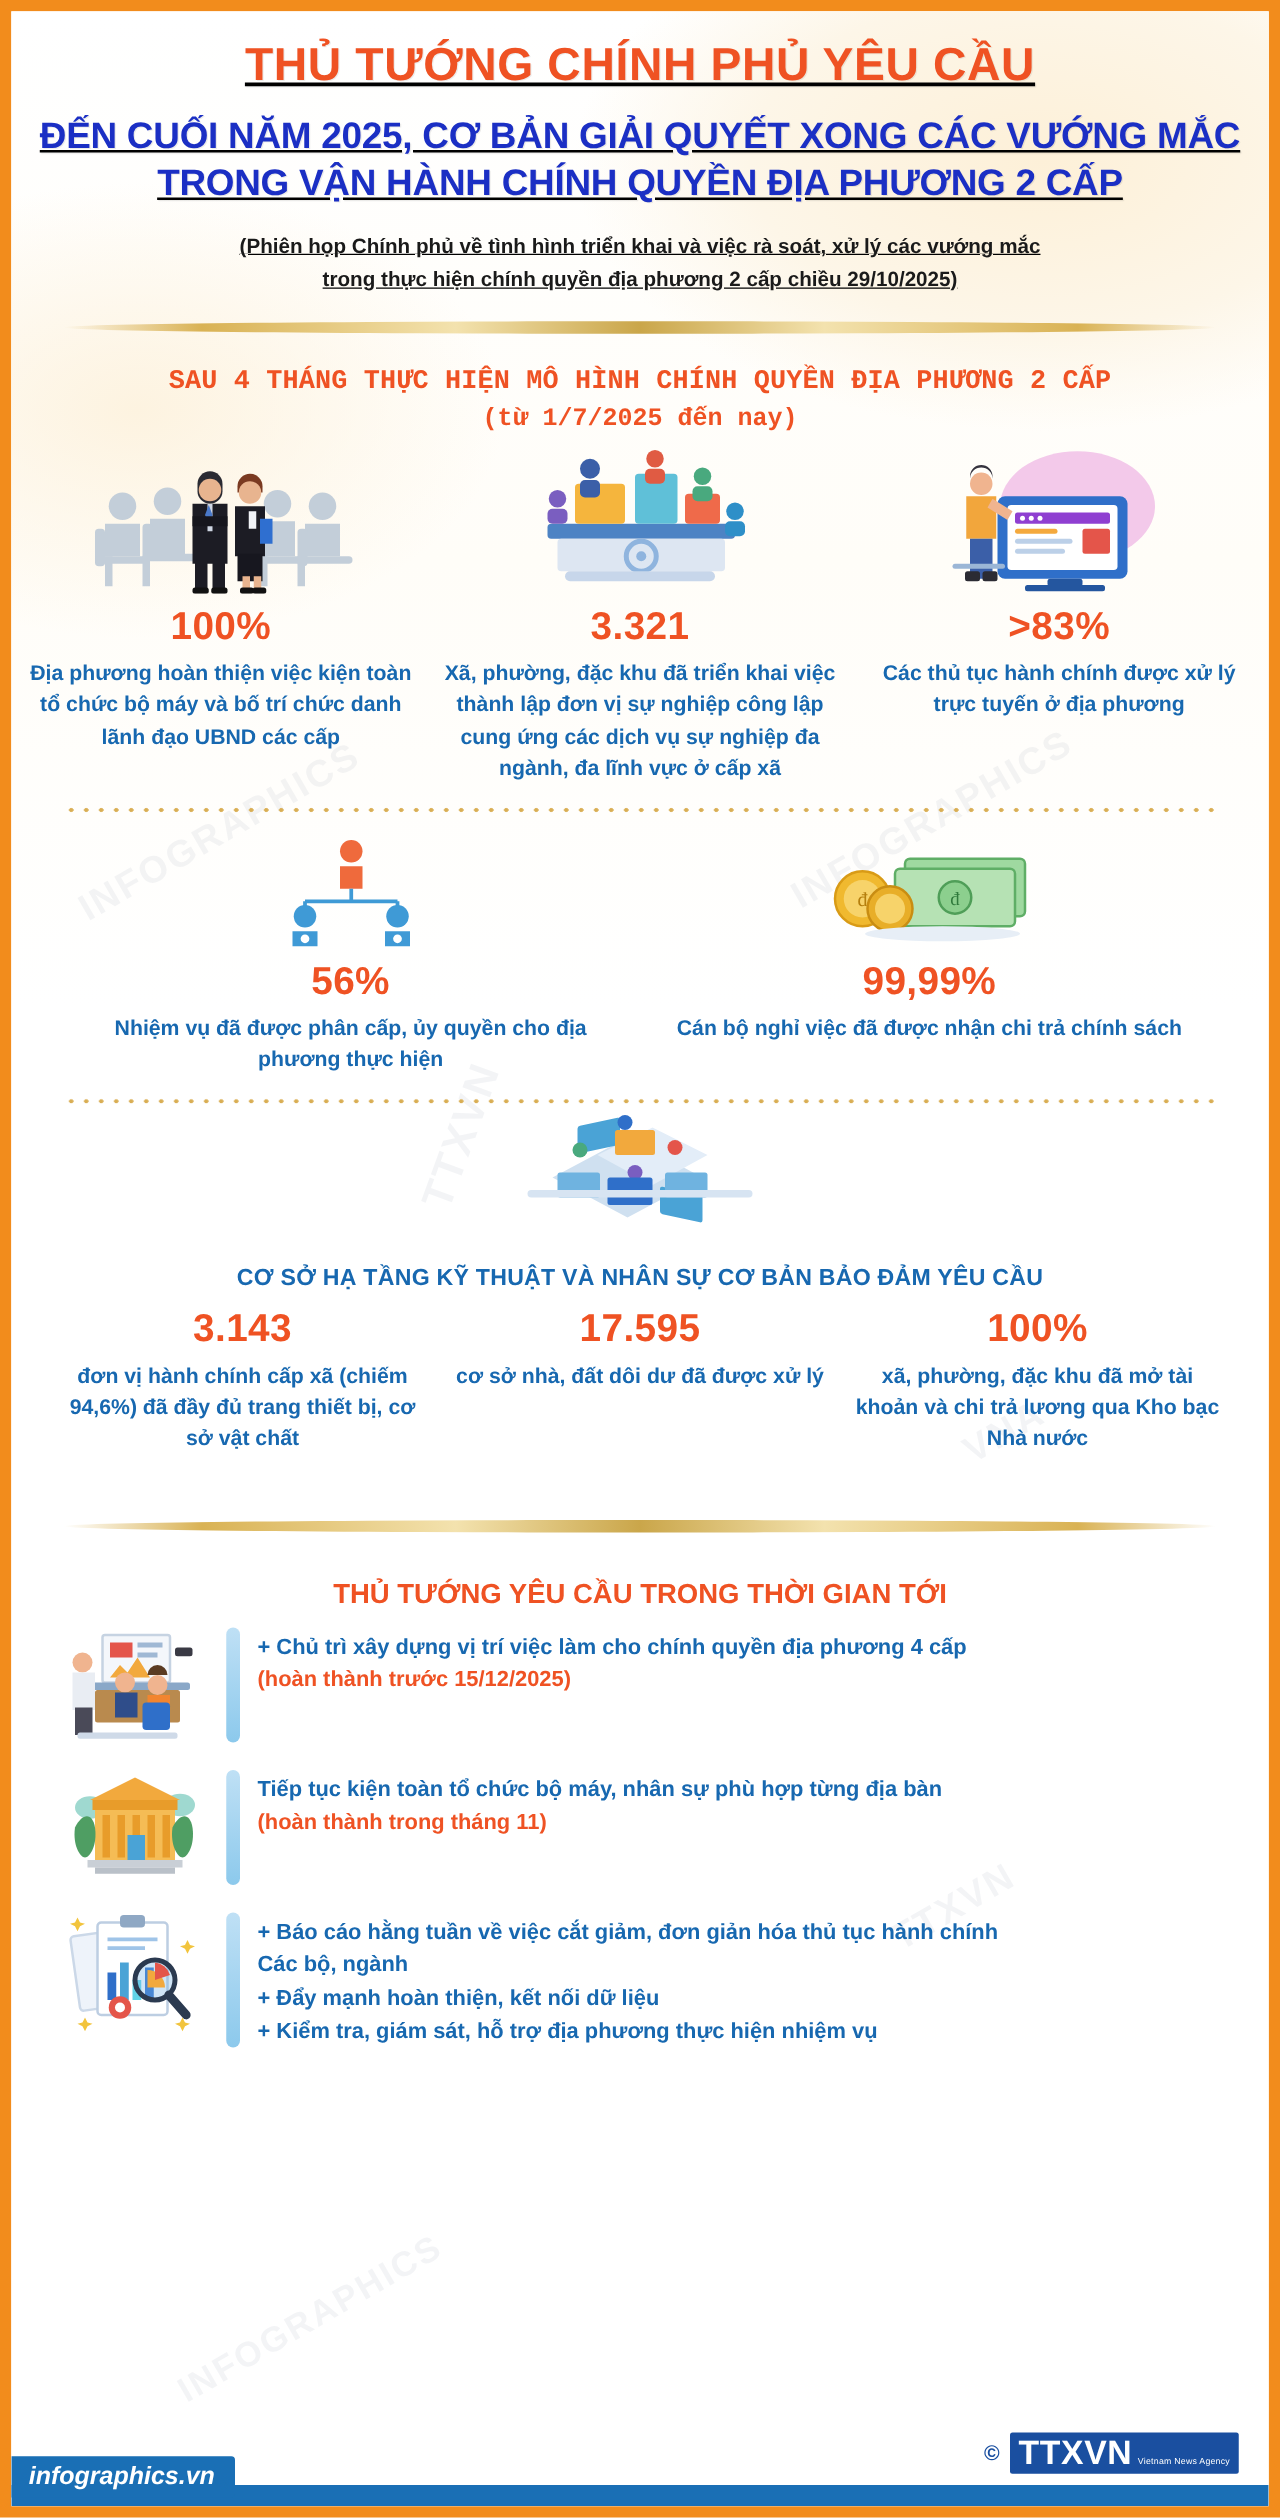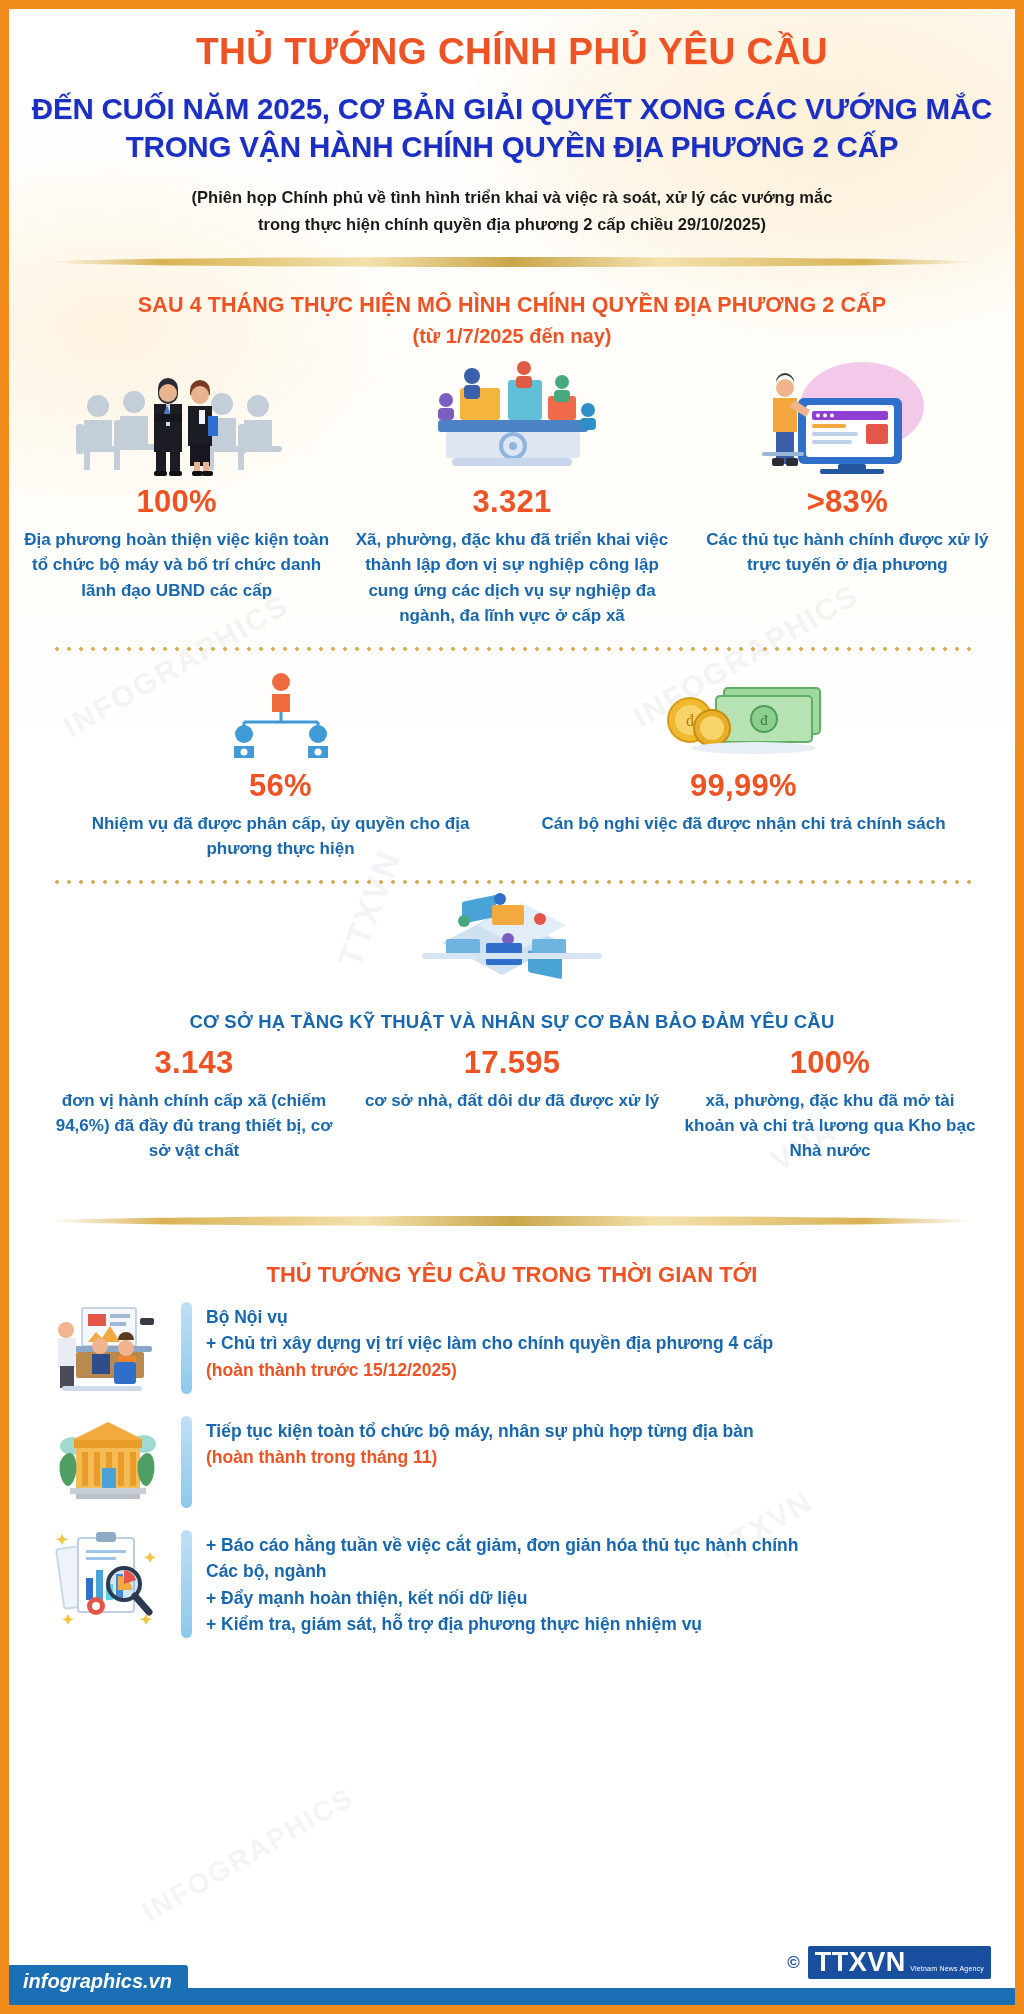--- a/index.html
+++ b/index.html
@@ -38,21 +38,21 @@
     color: rgba(120,130,150,0.085);
     font-weight: 800;
     letter-spacing: 2px;
     white-space: nowrap;
     transform-origin: center;
     pointer-events: none;
     font-size: 26px;
   }
 
   
-  .hdr { padding-top: 22px; text-align: center; position: relative; z-index: 3;}
+  .hdr { padding-top: 22px; text-align: center; position: relative; z-index: 3; text-decoration: underline;}
   .hdr h1 {
     color: #ef5223;
     font-size: 37px;
     font-weight: 800;
     letter-spacing: .5px;
     line-height: 1.15;
     text-shadow: 1px 1px 0 rgba(0,0,0,.07);
   }
   .hdr h2 {
     margin-top: 16px;
@@ -83,21 +83,21 @@
   .divider-dots {
     margin: 0 42px;
     height: 6px;
     background-image: radial-gradient(circle, #d9ae54 1.6px, rgba(0,0,0,0) 1.9px);
     background-size: 12px 6px;
     background-repeat: repeat-x;
     position: relative; z-index: 3;
   }
 
   
-  .sec1-head { text-align: center; margin-top: 26px; position: relative; z-index: 3;}
+  .sec1-head { text-align: center; margin-top: 26px; position: relative; z-index: 3; font-family: Liberation Mono, monospace;}
   .sec1-head .l1 {
     color: #ef5223; font-size: 21.5px; font-weight: 800; letter-spacing: .1px;
   }
   .sec1-head .l2 {
     color: #ef5223; font-size: 20px; font-weight: 800; margin-top: 7px;
   }
 
   
   .row3 { display: flex; margin-top: 8px; position: relative; z-index: 3;}
   .col { flex: 1; text-align: center; padding: 0 8px; }
@@ -413,21 +413,20 @@
         <rect x="40" y="52" width="18" height="20" fill="#2f4d8a"></rect>
         <circle cx="74" cy="46" r="8" fill="#f0b48f"></circle>
         <path d="M66 38a8 8 0 0 1 16 0z" fill="#5a3b22"></path>
         <rect x="66" y="54" width="18" height="20" fill="#f2852f"></rect>
         <rect x="62" y="60" width="22" height="22" rx="3" fill="#2f6fc9"></rect>
         <rect x="10" y="84" width="80" height="5" rx="2" fill="#cfdae8"></rect>
       </svg>
     </div>
     <div class="req-bar"></div>
     <div class="req-body">
-      <div class="req-line">Bộ Nội vụ</div>
       <div class="req-line">+ Chủ trì xây dựng vị trí việc làm cho chính quyền địa phương 4 cấp</div>
       <div class="req-line red">(hoàn thành trước 15/12/2025)</div>
     </div>
   </div>
 
   <div class="req" style="margin-top:22px;">
     <div class="req-ico">
       <svg width="112" height="92" viewBox="0 0 112 92">
         <ellipse cx="20" cy="30" rx="12" ry="9" fill="#9fd9d0"></ellipse>
         <ellipse cx="92" cy="28" rx="12" ry="9" fill="#9fd9d0"></ellipse>

